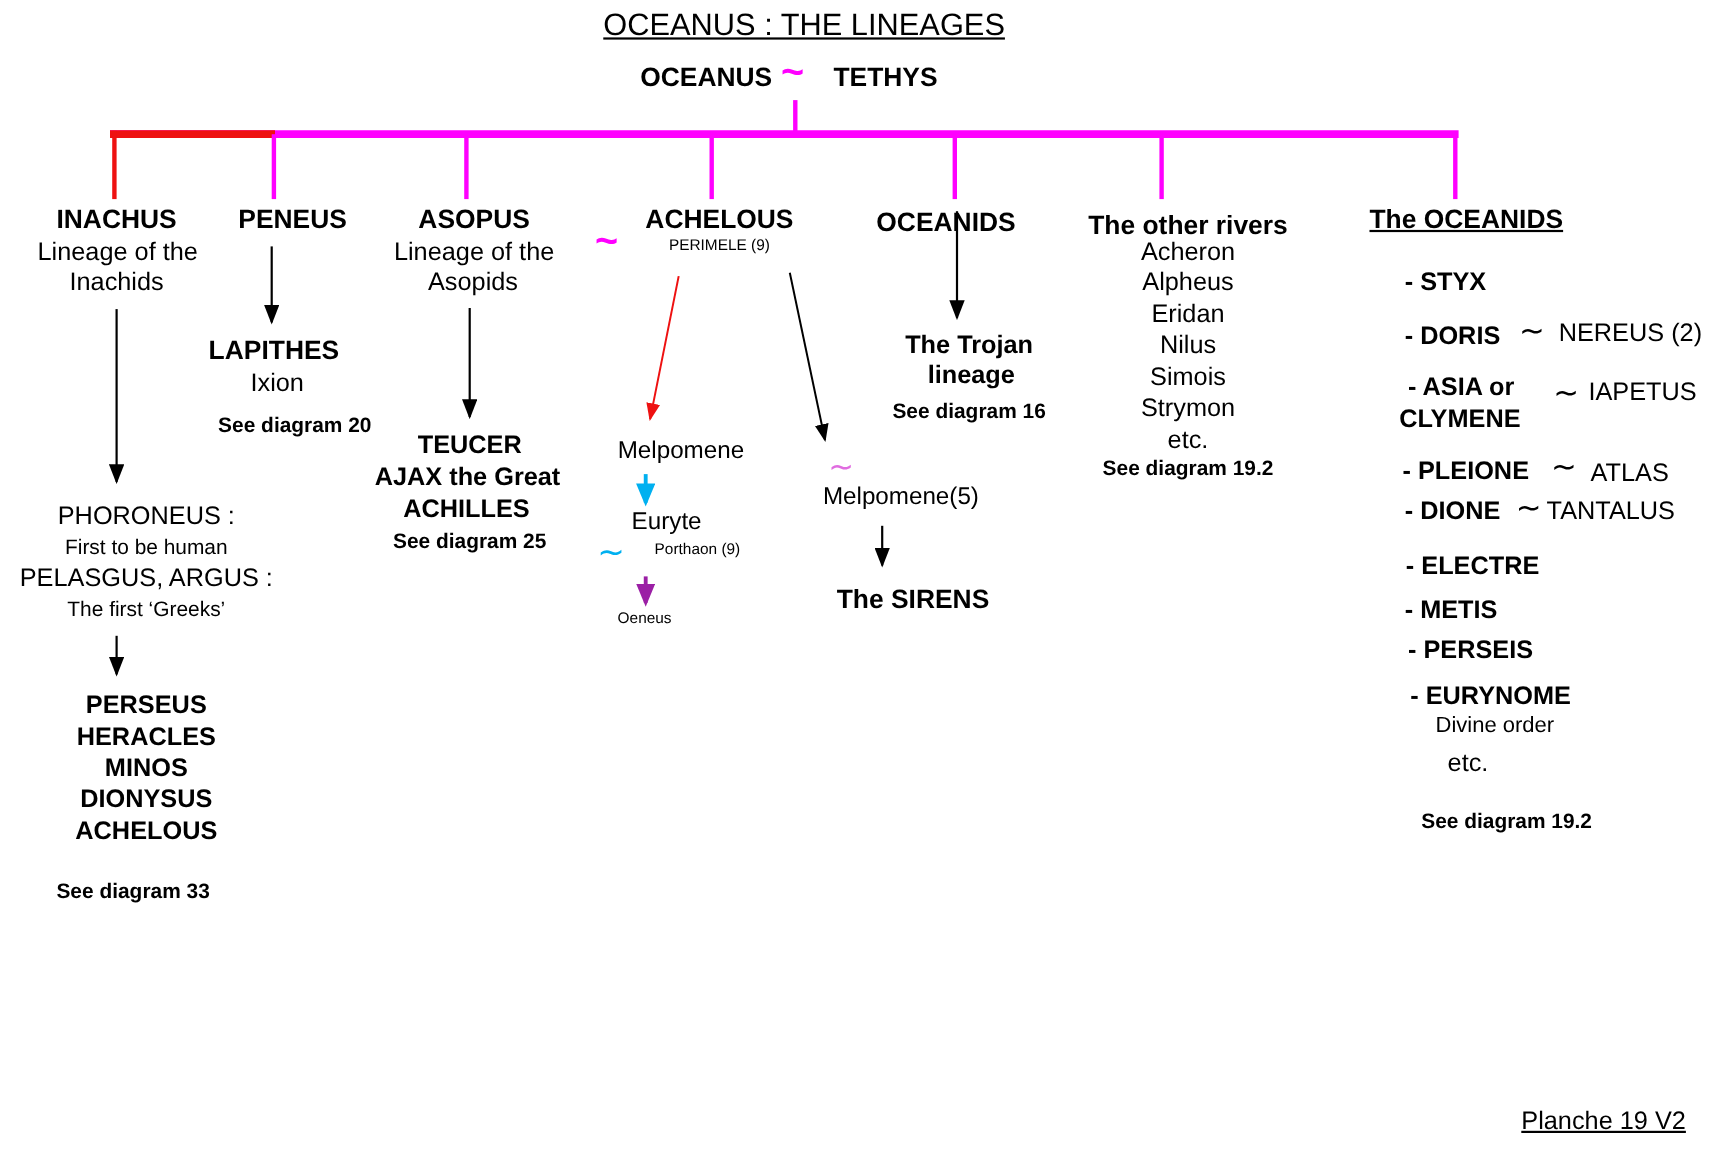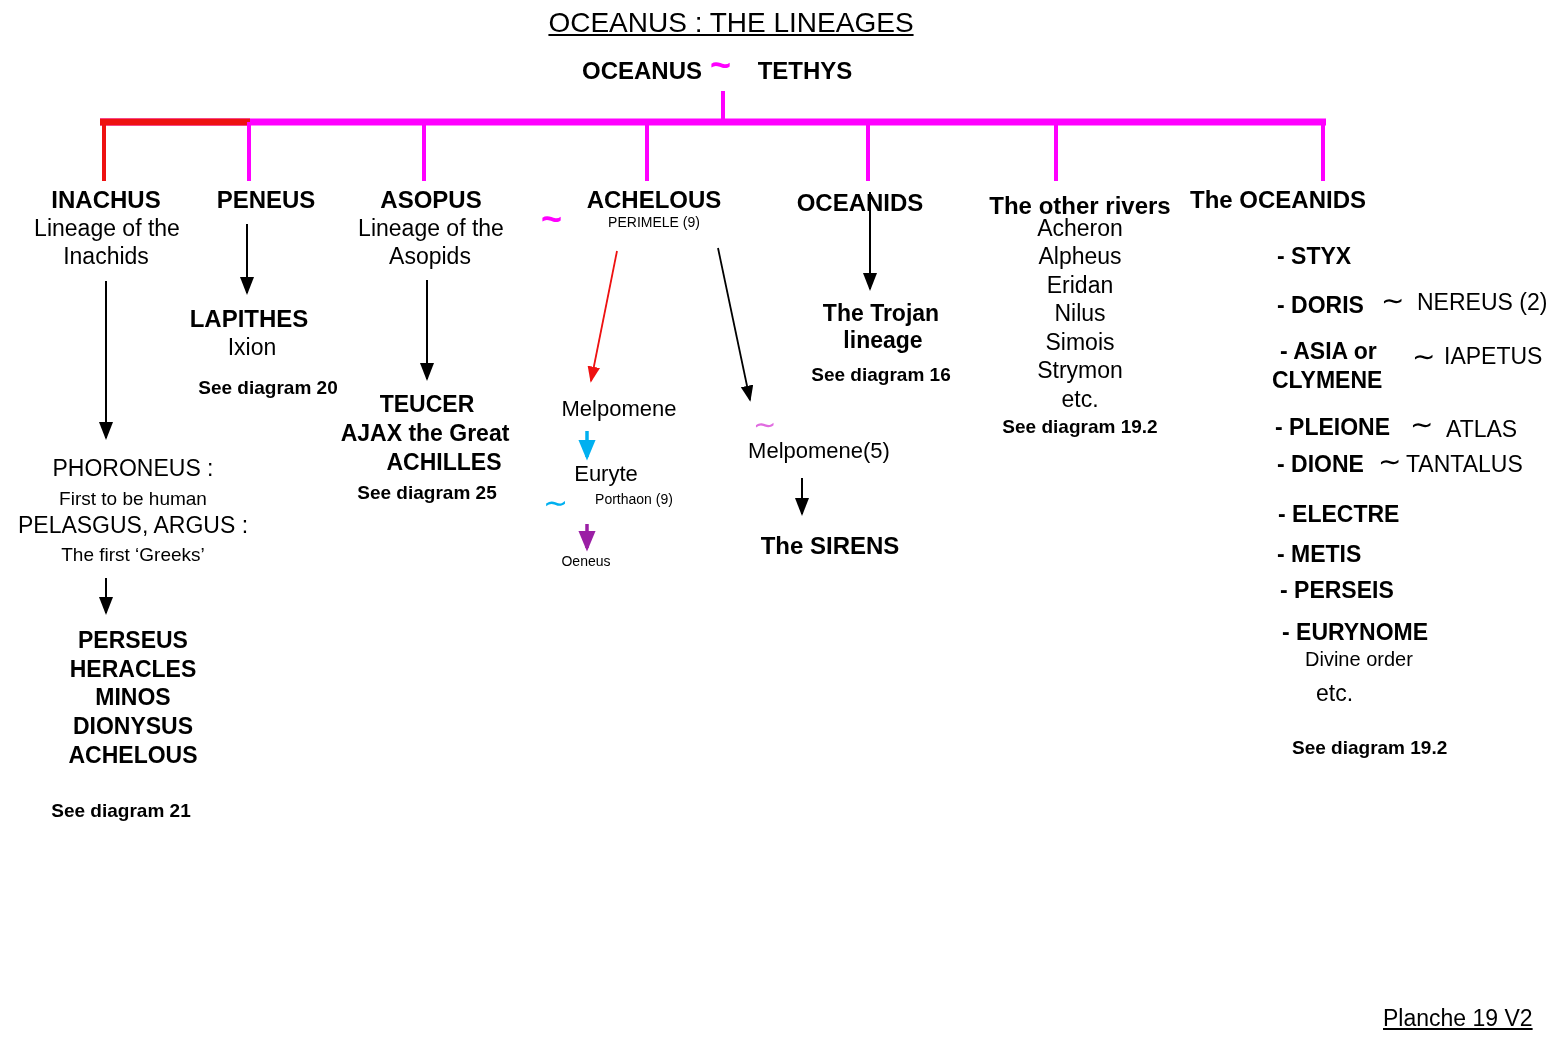--- a/index.html
+++ b/index.html
@@ -83,37 +83,37 @@
     <div class="t c s23" style="left:106px;top:243px;">Inachids</div>
     <div class="t c s23" style="left:133px;top:455px;">PHORONEUS :</div>
     <div class="t c s19" style="left:133px;top:488px;">First to be human</div>
     <div class="t c s23" style="left:133px;top:512px;">PELASGUS, ARGUS :</div>
     <div class="t c s19" style="left:133px;top:544px;">The first ‘Greeks’</div>
     <div class="t c s23 b" style="left:133px;top:627px;">PERSEUS</div>
     <div class="t c s23 b" style="left:133px;top:656px;">HERACLES</div>
     <div class="t c s23 b" style="left:133px;top:684px;">MINOS</div>
     <div class="t c s23 b" style="left:133px;top:713px;">DIONYSUS</div>
     <div class="t c s23 b" style="left:133px;top:742px;">ACHELOUS</div>
-    <div class="t c s19 b" style="left:121px;top:800px;">See diagram 21</div>
+    <div class="t c s19 b" style="left:121px;top:800px;">See diagram 33</div>
   </div>
 
   <div>
     <div class="t c s24 b" style="left:266px;top:186px;">PENEUS</div>
     <div class="t c s24 b" style="left:249px;top:305px;">LAPITHES</div>
     <div class="t c s23" style="left:252px;top:334px;">Ixion</div>
     <div class="t c s19 b" style="left:268px;top:377px;">See diagram 20</div>
   </div>
 
   <div>
     <div class="t c s24 b" style="left:431px;top:186px;">ASOPUS</div>
     <div class="t c s23" style="left:431px;top:215px;">Lineage of the</div>
     <div class="t c s23" style="left:430px;top:243px;">Asopids</div>
     <div class="t c s23 b" style="left:427px;top:391px;">TEUCER</div>
     <div class="t c s23 b" style="left:425px;top:420px;">AJAX the Great</div>
-    <div class="t c s23 b" style="left:444px;top:449px;">ACHILLES</div>
+    <div class="t c s23 b" style="left:424px;top:449px;">ACHILLES</div>
     <div class="t c s19 b" style="left:427px;top:482px;">See diagram 25</div>
   </div>
 
   <div>
     <div class="t c s24 b" style="left:654px;top:186px;">ACHELOUS</div>
     <div class="t tilde-big" style="left:541px;top:201px;">~</div>
     <div class="t c s21" style="left:654px;top:214px;">PERIMELE (9)</div>
     <div class="t c s22" style="left:619px;top:396px;">Melpomene</div>
     <div class="t c s22" style="left:606px;top:461px;">Euryte</div>
     <div class="t tilde-cyan" style="left:543px;top:488px;">∼</div>
@@ -137,21 +137,21 @@
     <div class="t c s23" style="left:1080px;top:243px;">Alpheus</div>
     <div class="t c s23" style="left:1080px;top:272px;">Eridan</div>
     <div class="t c s23" style="left:1080px;top:300px;">Nilus</div>
     <div class="t c s23" style="left:1080px;top:329px;">Simois</div>
     <div class="t c s23" style="left:1080px;top:357px;">Strymon</div>
     <div class="t c s23" style="left:1080px;top:386px;">etc.</div>
     <div class="t c s19 b" style="left:1080px;top:416px;">See diagram 19.2</div>
   </div>
 
   <div>
-    <div class="t c s24 b" style="left:1278px;top:186px;">The OCEANIDS</div>
+    <div class="t c s24 b" style="left:1333px;top:186px;text-decoration:underline;">The OCEANIDS</div>
 
     <div class="t s23 b" style="left:1277px;top:243px;">- STYX</div>
 
     <div class="t s23 b" style="left:1277px;top:292px;">- DORIS</div>
     <div class="t tilde-thin" style="left:1381px;top:287px;">∼</div>
     <div class="t s23" style="left:1417px;top:289px;">NEREUS (2)</div>
 
     <div class="t s23 b" style="left:1280px;top:338px;">- ASIA or</div>
     <div class="t s23 b" style="left:1272px;top:367px;">CLYMENE</div>
     <div class="t tilde-thin" style="left:1412px;top:343px;">∼</div>

